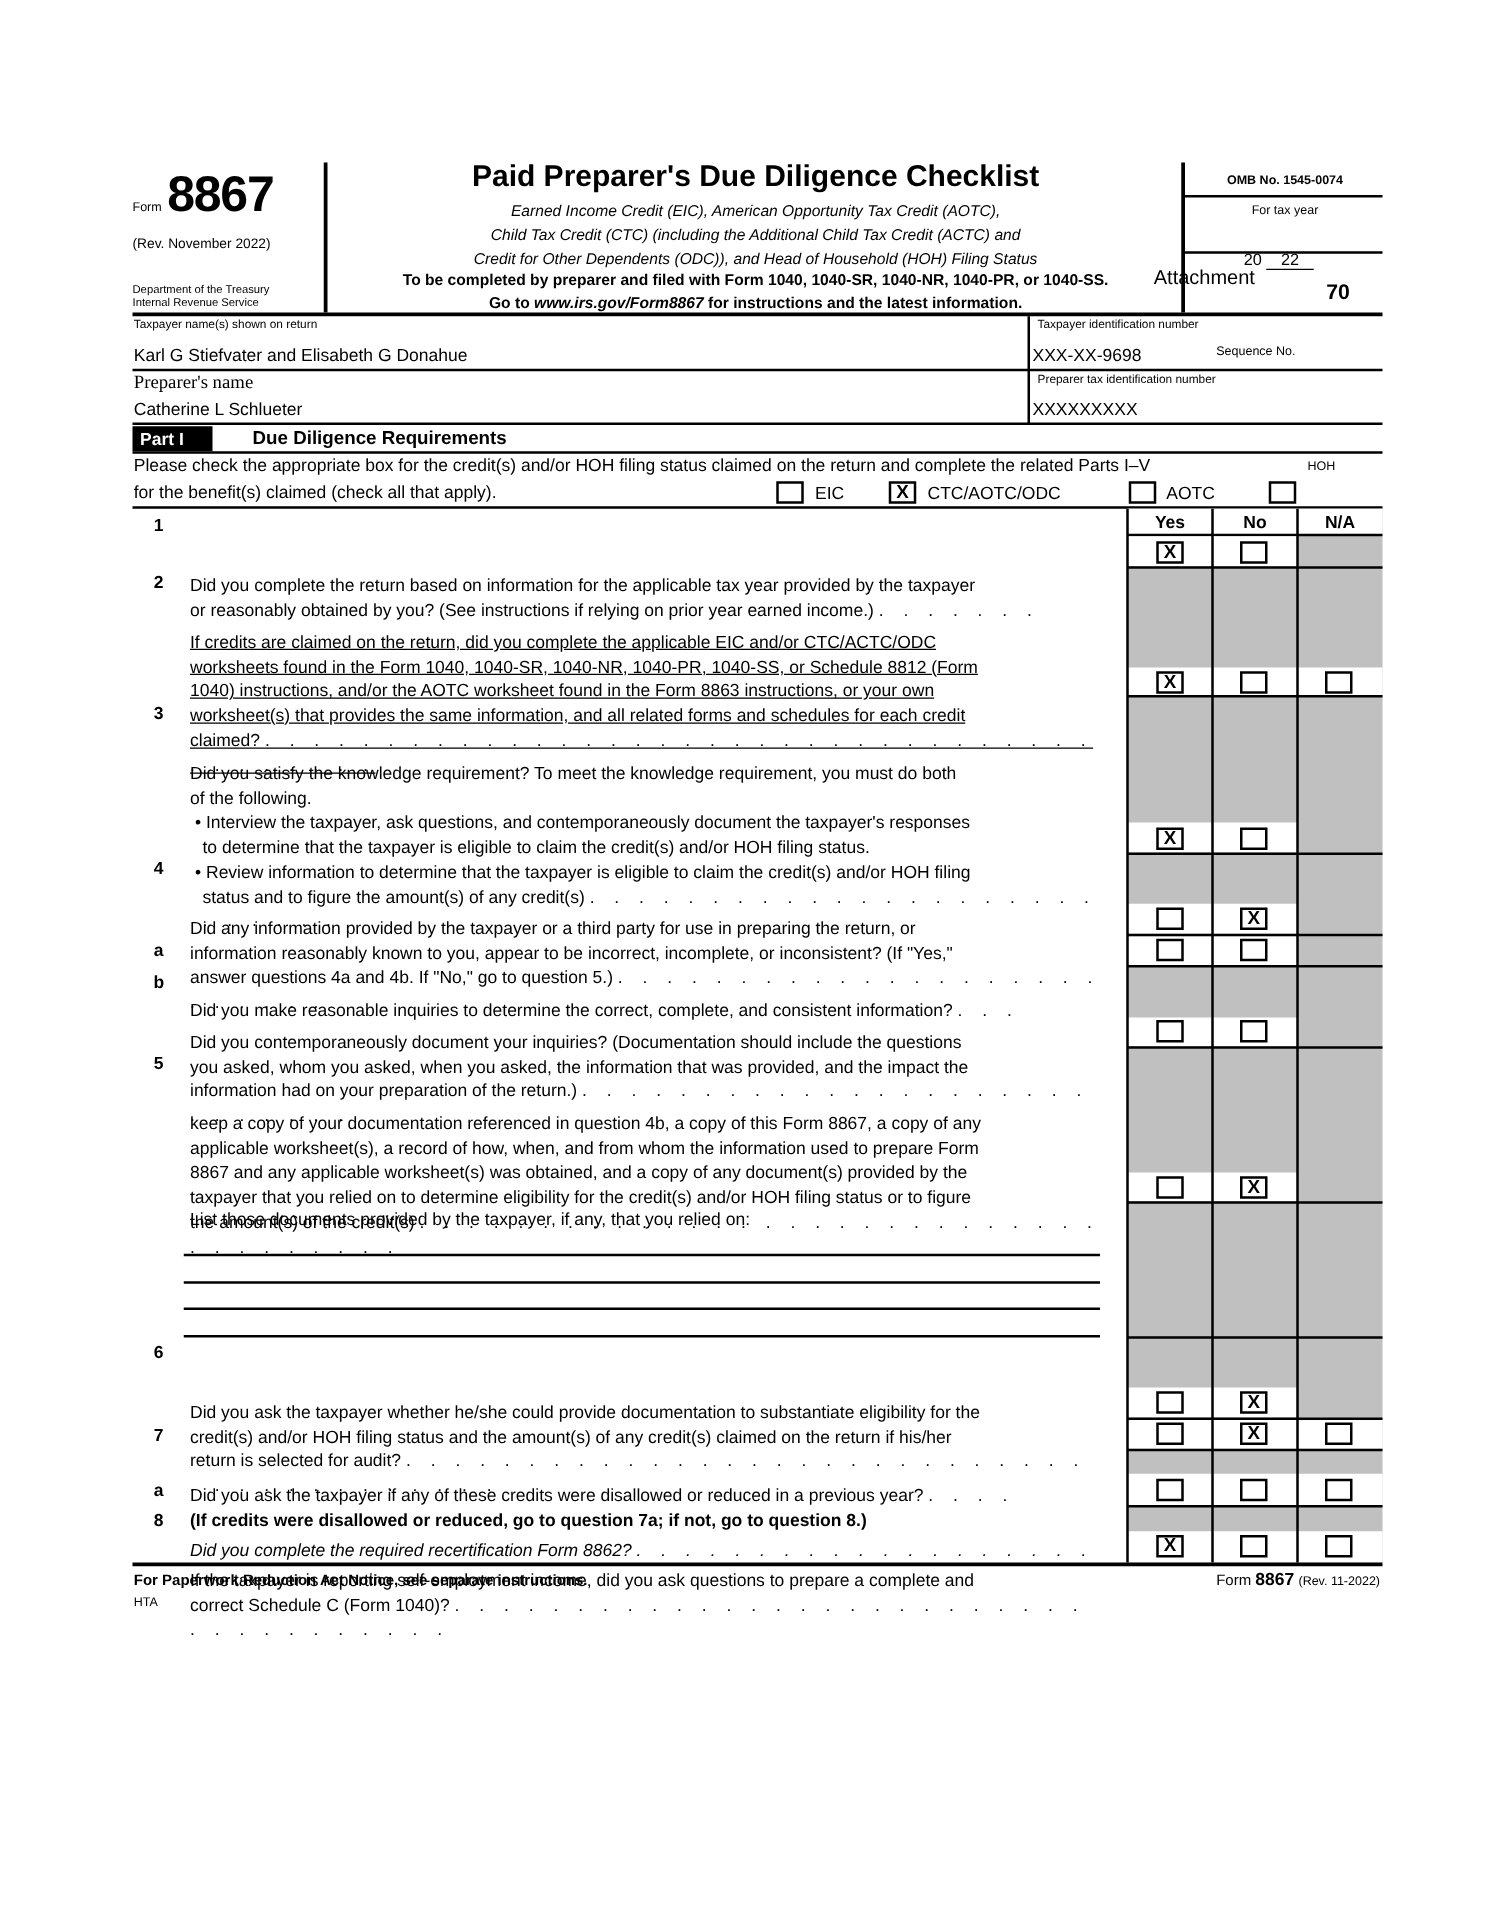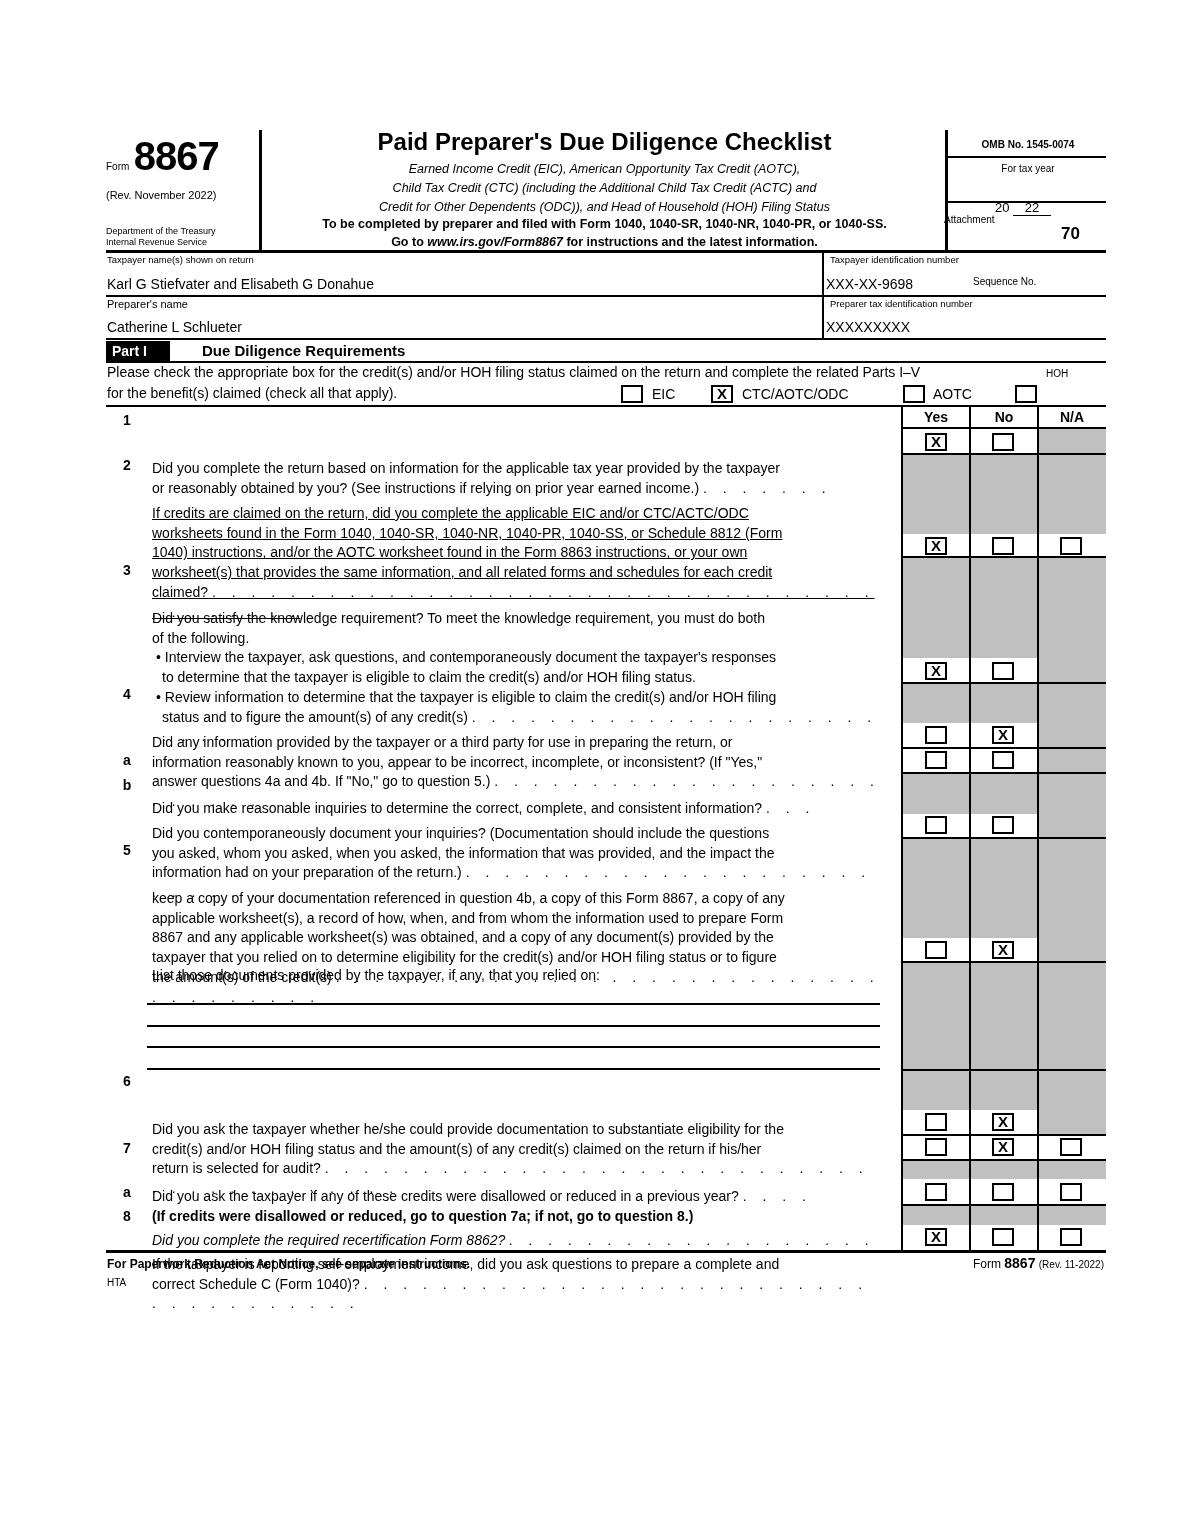--- a/index.html
+++ b/index.html
@@ -39,33 +39,33 @@
 
 <div class="vline" style="left:945px;top:130px;width:3px;height:120px;"></div>
 <div class="abs" style="left:948px;top:139px;width:160px;text-align:center;font-size:10px;font-weight:bold;">OMB No. 1545-0074</div>
 <div class="hline" style="left:948px;top:156px;width:158px;height:2px;"></div>
 <div class="abs" style="left:948px;top:163px;width:160px;text-align:center;font-size:10px;">For tax year</div>
 <div class="abs" style="left:995px;top:178px;font-size:13px;margin-top:22px;">
   <span>20</span>
   <span style="display:inline-block;width:38px;text-align:center;border-bottom:1.5px solid #000;">22</span>
 </div>
 <div class="hline" style="left:948px;top:201px;width:158px;height:2px;"></div>
-<div class="abs" style="left:944px;top:214px;font-size:10px;text-align:center;">Attachment</div>
+<div class="abs" style="left:923px;top:214px;font-size:16px;text-align:center;">Attachment</div>
 <div class="abs" style="left:973px;top:228px;font-size:10px;margin-top:48px;">Sequence No.</div>
 <div class="abs" style="left:1061px;top:224px;font-size:17px;font-weight:bold;">70</div>
 
 <div class="hline" style="left:106px;top:250px;width:1000px;height:3px;"></div>
 
 <div class="abs" style="left:107px;top:254px;font-size:9.5px;">Taxpayer name(s) shown on return</div>
 <div class="abs" style="left:107px;top:276px;width:710px;font-size:14px;">Karl G Stiefvater and Elisabeth G Donahue</div>
 <div class="abs" style="left:830px;top:254px;font-size:9.5px;">Taxpayer identification number</div>
 <div class="abs" style="left:826px;top:276px;width:278px;font-size:14px;">XXX-XX-9698</div>
 <div class="vline" style="left:822px;top:253px;width:2px;height:86px;"></div>
 <div class="hline" style="left:106px;top:295px;width:1000px;height:2px;"></div>
-<div class="abs" style="left:107px;top:298px;font-size:11px;">Preparer's name</div>
+<div class="abs" style="left:107px;top:298px;font-size:15px;font-family:Liberation Serif, serif;">Preparer's name</div>
 <div class="abs" style="left:107px;top:319px;width:710px;font-size:14px;">Catherine L Schlueter</div>
 <div class="abs" style="left:830px;top:298px;font-size:9.5px;">Preparer tax identification number</div>
 <div class="abs" style="left:826px;top:319px;width:278px;font-size:14px;">XXXXXXXXX</div>
 <div class="hline" style="left:106px;top:338px;width:1000px;height:2px;"></div>
 
 <div class="abs" style="left:106px;top:341px;width:64px;height:20px;background:#000;color:#fff;font-size:14px;font-weight:bold;padding-left:6px;line-height:20px;">Part I</div>
 <div class="abs" style="left:202px;top:342px;font-size:15px;font-weight:bold;">Due Diligence Requirements</div>
 <div class="hline" style="left:106px;top:361px;width:1000px;height:2px;"></div>
 
 <div class="abs" style="left:107px;top:364px;font-size:14px;">Please check the appropriate box for the credit(s) and/or HOH filing status claimed on the return and complete the related Parts I–V</div>

